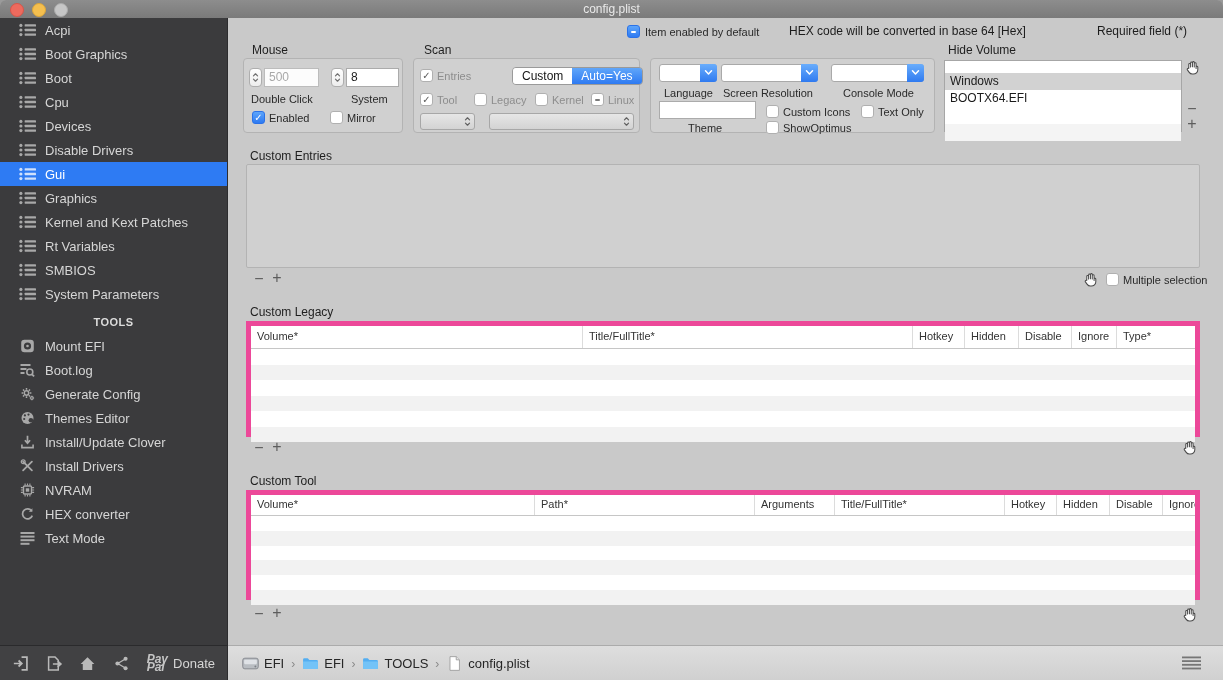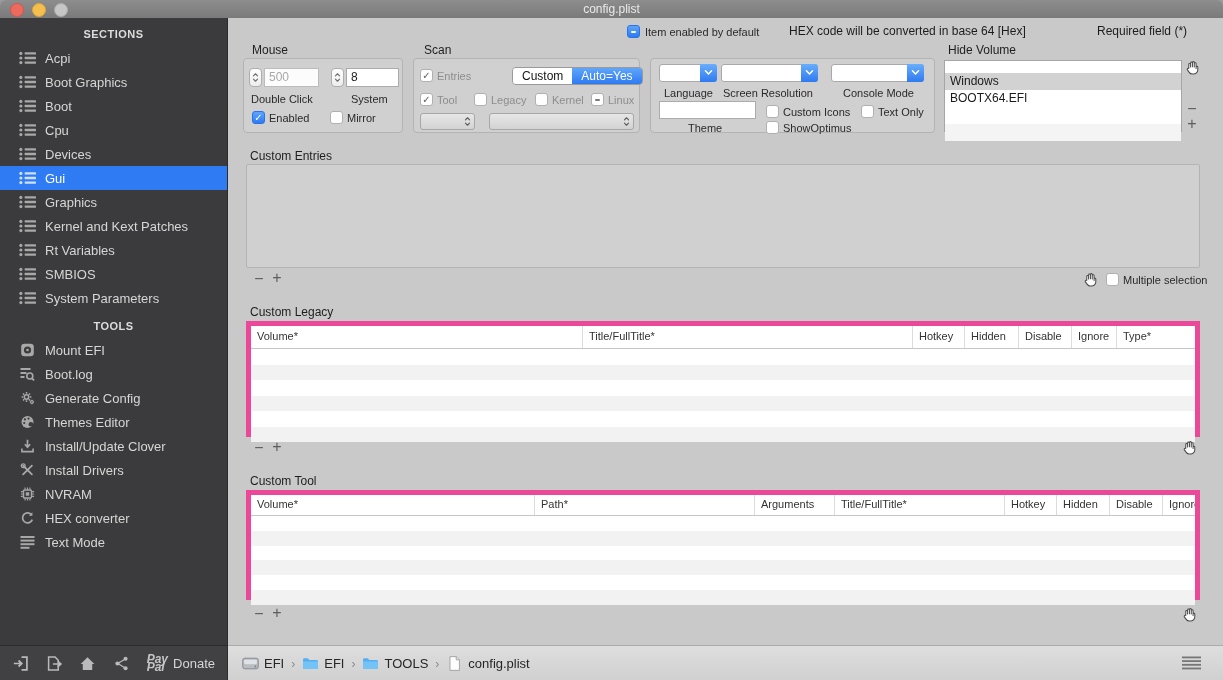--- a/index.html
+++ b/index.html
@@ -247,21 +247,20 @@
   <div class="titlebar">
     <div class="lights">
       <div class="light red"></div>
       <div class="light yellow"></div>
       <div class="light gray"></div>
     </div>
     <div class="title">config.plist</div>
   </div>
 
   <div class="sidebar">
-    <div class="side-header">SECTIONS</div>
 
     <div class="nav-item">
         <svg class="nav-ic">
           <use href="#i-list"></use>
         </svg>
         <span class="nav-label">Acpi</span>
       </div>
     <div class="nav-item">
         <svg class="nav-ic">
           <use href="#i-list"></use>
@@ -278,20 +277,26 @@
         <svg class="nav-ic">
           <use href="#i-list"></use>
         </svg>
         <span class="nav-label">Cpu</span>
       </div>
     <div class="nav-item">
         <svg class="nav-ic">
           <use href="#i-list"></use>
         </svg>
         <span class="nav-label">Devices</span>
+      </div>
+    <div class="nav-item">
+        <svg class="nav-ic">
+          <use href="#i-list"></use>
+        </svg>
+        <span class="nav-label">Disable Drivers</span>
       </div>
     <div class="nav-item sel">
         <svg class="nav-ic">
           <use href="#i-list"></use>
         </svg>
         <span class="nav-label">Gui</span>
       </div>
     <div class="nav-item">
         <svg class="nav-ic">
           <use href="#i-list"></use>

